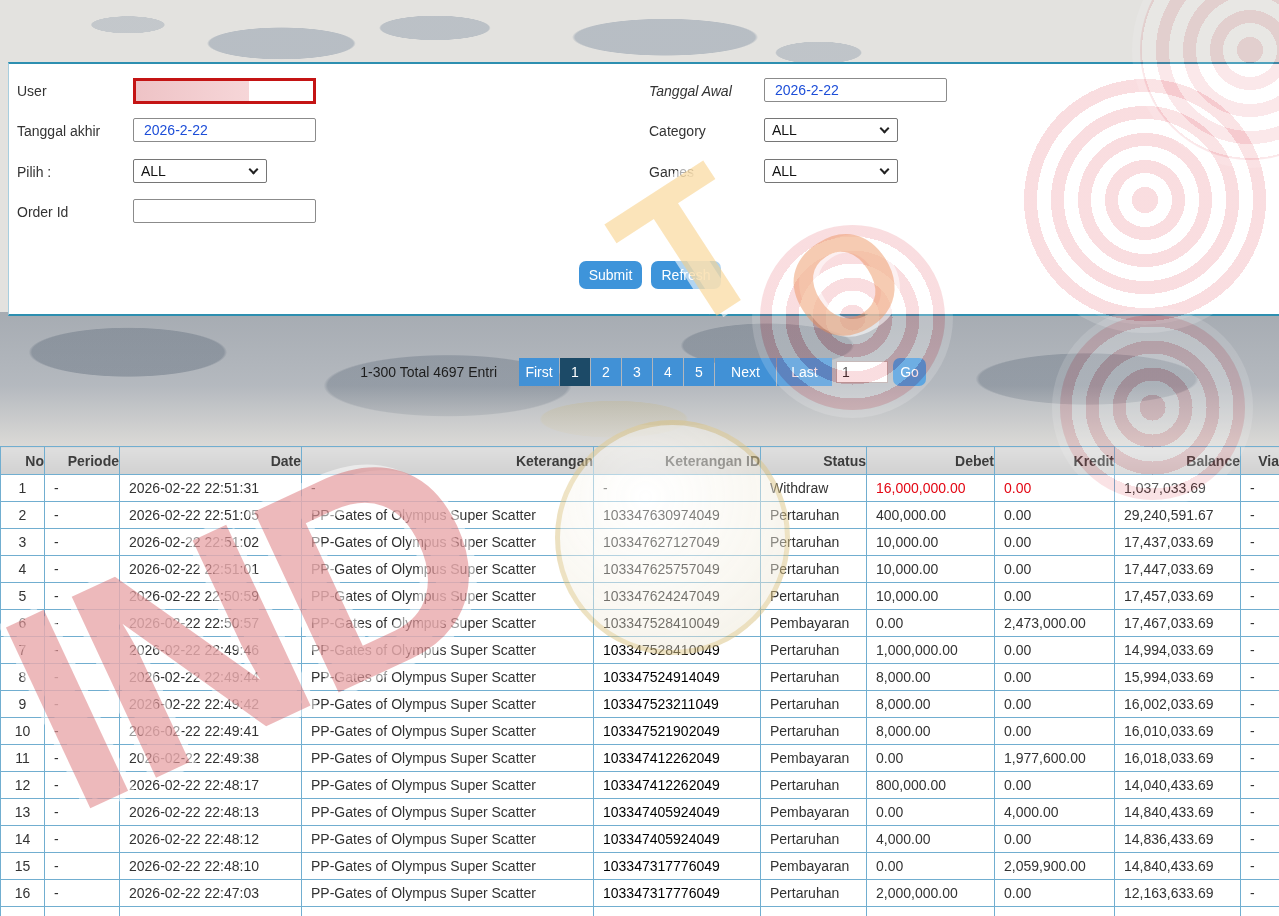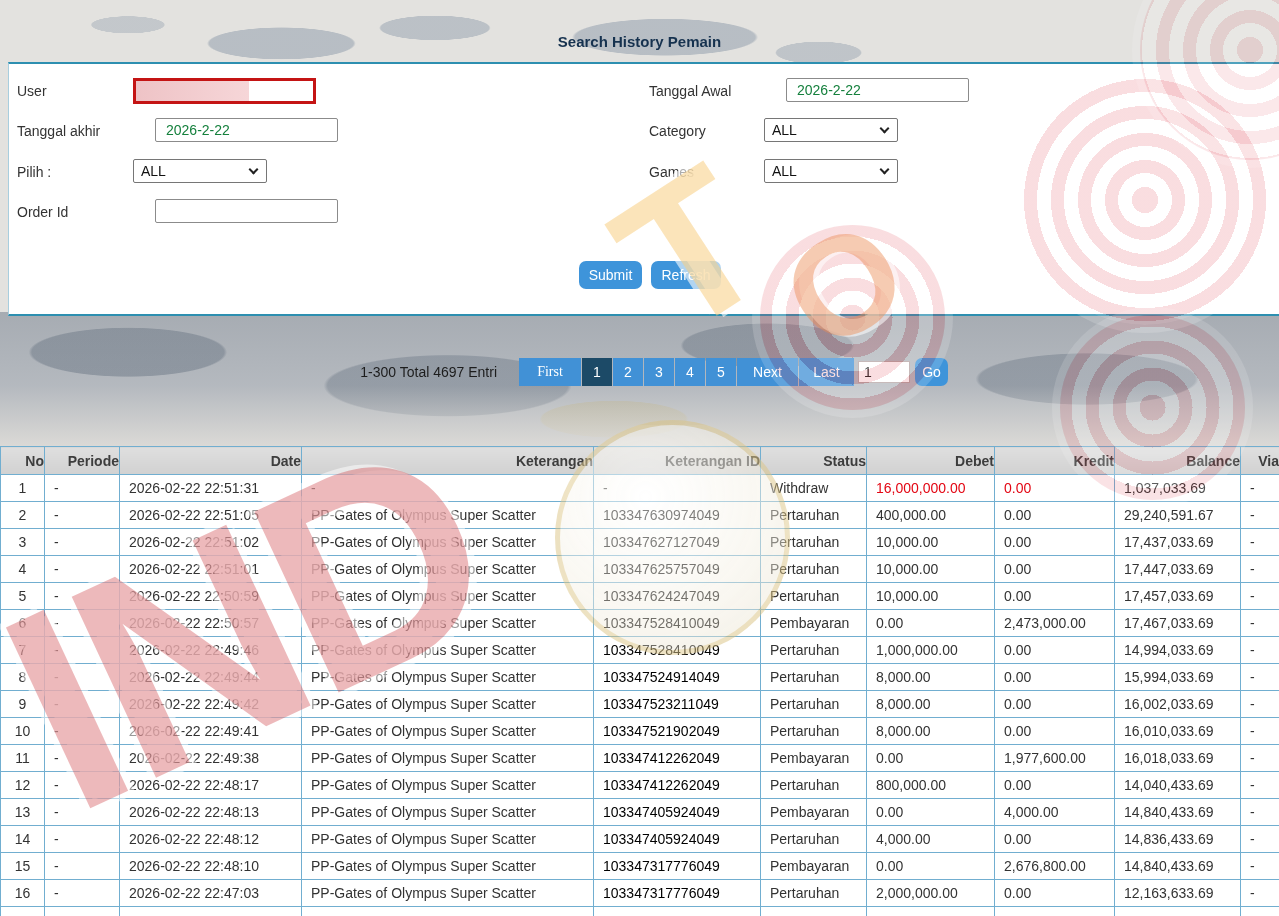--- a/index.html
+++ b/index.html
@@ -30,21 +30,21 @@
   
   #page-title { position:absolute; top:33px; left:0; width:100%; text-align:center;
     font-size:15px; font-weight:bold; color:#16324f; }
 
   
   #form-panel { position:absolute; top:62px; left:8px; width:1277px; height:254px; background:#fff;
     border-top:2px solid #2d8fb0; border-bottom:2px solid #2d8fb0;
     border-left:1px solid #a8cede; border-right:2px solid #2d8fb0; }
   .fld-label { position:absolute; font-size:14px; color:#333; line-height:26px; }
   .txt-input { position:absolute; height:24px; border:1px solid #8b8b8b; background:#fff;
-    font-family:"Liberation Sans",sans-serif; font-size:14px; color:#15803d; padding:0 9px 0 10px; border-radius:2px;margin-left:22px; }
+    font-family:"Liberation Sans",sans-serif; font-size:14px; color:#1d4ed8; padding:0 9px 0 10px; border-radius:2px; }
   #user-input-box { position:absolute; left:124px; top:14px; width:183px; height:26px;
     border:3px solid #c41414; background:#fff; }
   #user-redaction { position:absolute; left:0; top:0; width:64%; height:100%;
     background:linear-gradient(90deg,#eec3c6,#f6d6d8); }
   .fake-select { position:absolute; width:134px; height:24px; border:1px solid #767676; border-radius:2px;
     background:#fff; display:flex; align-items:center; justify-content:space-between;
     font-size:14px; color:#111; padding-left:7px; cursor:default; }
   .chev { width:7px; height:7px; border-right:2px solid #222; border-bottom:2px solid #222;
     transform:rotate(45deg); margin:-3px 9px 0 0; }
   .btn { position:absolute; border:none; border-radius:7px; background:#3e94da; color:#fff;
@@ -52,21 +52,21 @@
 
   
   #page-indicator { position:absolute; top:328px; left:0; width:100%; text-align:center;
     font-size:15px; color:#2e2e2e; }
   #entries-summary { position:absolute; top:364px; left:0; width:497px; text-align:right;
     font-size:14px; color:#1d1d1d; }
   #pagination { position:absolute; left:519px; top:358px; display:flex; gap:1px; align-items:center; }
   .pg-btn { height:28px; background:#4191d6; color:#fff; font-size:14px; display:flex;
     align-items:center; justify-content:center; cursor:pointer; }
   .pg-btn.num { width:30px; }
-  .pg-btn.first { width:62px;font-family:Liberation Serif, serif; }
+  .pg-btn.first { width:40px; }
   .pg-btn.next { width:61px; }
   .pg-btn.last { width:55px; }
   .pg-btn.active { background:#1c4a67; }
   #goto-input { width:52px; height:22px; border:1px solid #b5a3a3; background:#fff; margin-left:3px;
     font-family:"Liberation Sans",sans-serif; font-size:14px; padding-left:5px; color:#222; }
   #go-button { position:static; width:33px; height:28px; margin-left:4px; }
   #export-button { left:1163px; top:406px; width:112px; height:27px; font-size:13px; background:#45a2e8;margin-top:48px; }
 
   
   #results-table { position:absolute; top:446px; left:0; border-collapse:collapse; table-layout:fixed;
@@ -102,41 +102,40 @@
     background:radial-gradient(circle at 38% 32%, rgba(255,255,255,.95), rgba(244,240,228,.85) 55%, rgba(227,219,196,.8)); }
 </style>
 </head>
 <body>
 
 <div id="screen">
 
   <div id="map-top" class="map-band"></div>
   <div id="map-mid" class="map-band"></div>
 
-  <div id="page-title">Search History Pemain</div>
 
   <div id="form-panel">
     <div class="fld-label" style="left:8px; top:14px;">User</div>
     <div id="user-input-box">
       <div id="user-redaction"></div>
     </div>
 
     <div class="fld-label" style="left:8px; top:54px;">Tanggal akhir</div>
     <input class="txt-input" style="left: 124px; top: 54px; width: 183px;" value="2026-2-22">
 
     <div class="fld-label" style="left:8px; top:95px;">Pilih :</div>
     <div class="fake-select" style="left:124px; top:95px;">
       <span>ALL</span>
       <span class="chev"></span>
     </div>
 
     <div class="fld-label" style="left:8px; top:135px;">Order Id</div>
     <input class="txt-input" style="left: 124px; top: 135px; width: 183px;" value="">
 
-    <div class="fld-label" style="left:640px; top:14px;">Tanggal Awal</div>
+    <div class="fld-label" style="left:640px; top:14px;font-style:italic;">Tanggal Awal</div>
     <input class="txt-input" style="left: 755px; top: 14px; width: 183px;" value="2026-2-22">
 
     <div class="fld-label" style="left:640px; top:54px;">Category</div>
     <div class="fake-select" style="left:755px; top:54px;">
       <span>ALL</span>
       <span class="chev"></span>
     </div>
 
     <div class="fld-label" style="left:640px; top:95px;">Games</div>
     <div class="fake-select" style="left:755px; top:95px;">
@@ -362,21 +361,21 @@
           <td><span>-</span></td>
         </tr>
         <tr>
           <td class="center"><span>15</span></td>
           <td><span>-</span></td>
           <td><span>2026-02-22 22:48:10</span></td>
           <td><span>PP-Gates of Olympus Super Scatter</span></td>
           <td><span class="id-link">103347317776049</span></td>
           <td><span>Pembayaran</span></td>
           <td><span>0.00</span></td>
-          <td><span>2,676,800.00</span></td>
+          <td><span>2,059,900.00</span></td>
           <td><span>14,840,433.69</span></td>
           <td><span>-</span></td>
         </tr>
         <tr>
           <td class="center"><span>16</span></td>
           <td><span>-</span></td>
           <td><span>2026-02-22 22:47:03</span></td>
           <td><span>PP-Gates of Olympus Super Scatter</span></td>
           <td><span class="id-link">103347317776049</span></td>
           <td><span>Pertaruhan</span></td>

